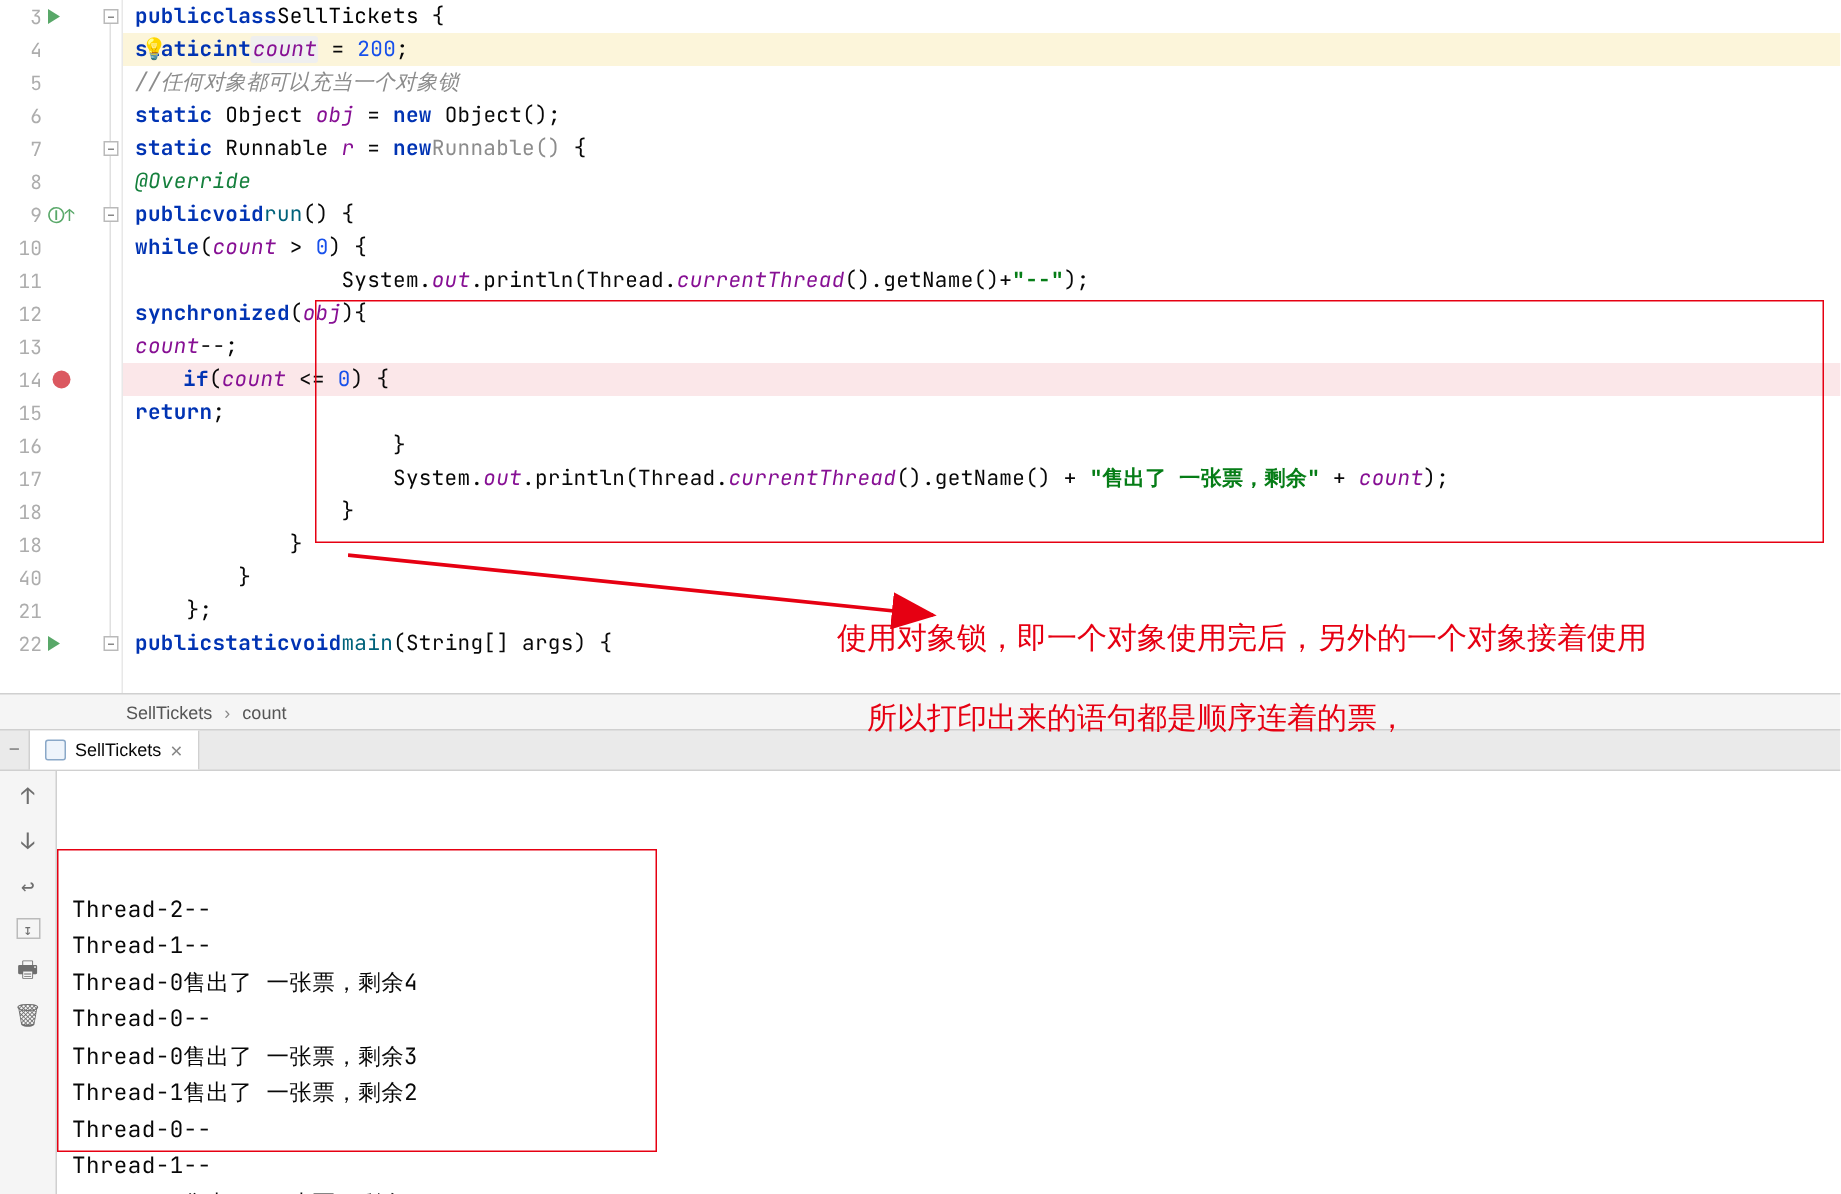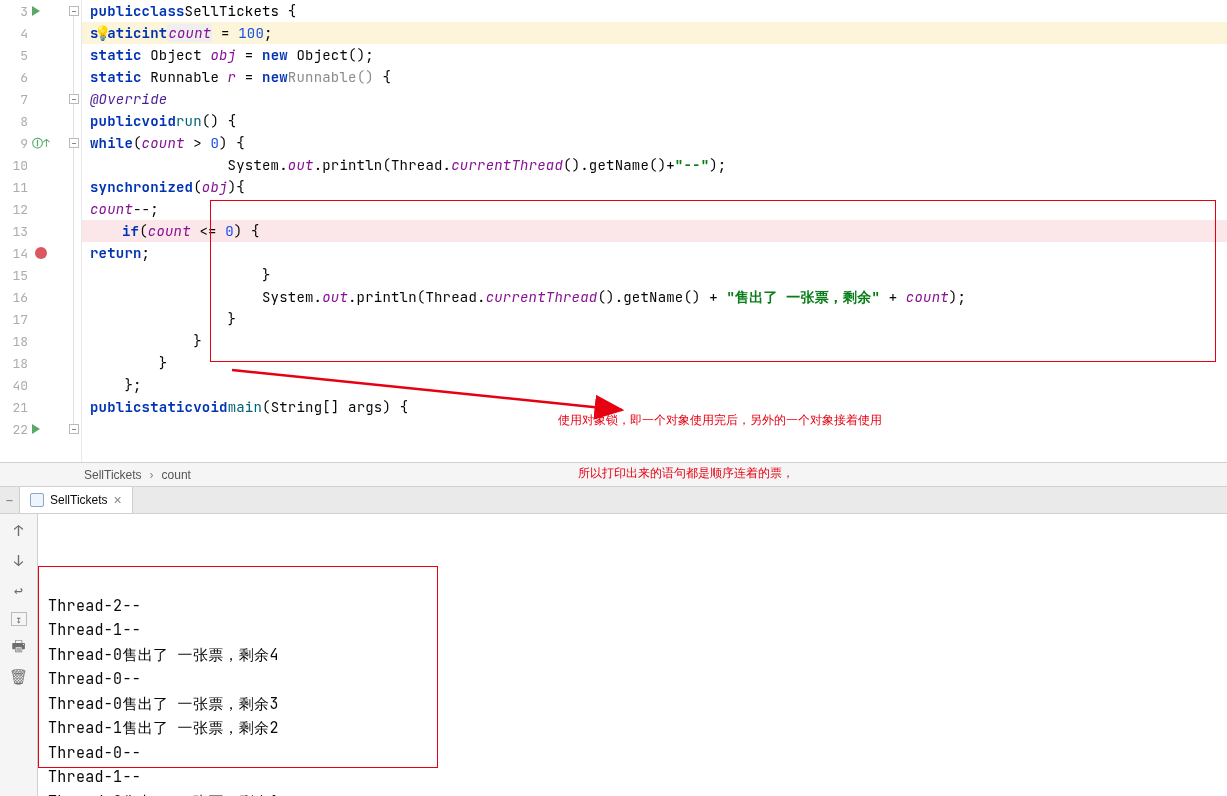--- a/index.html
+++ b/index.html
@@ -33,26 +33,26 @@
   .fold-line { position: absolute; left: 5px; width: 1px; background: #e0e0e0; }
   .code-area { flex: 1; position: relative; }
   .code-line { height: 22px; display: flex; align-items: center; white-space: pre; padding-left: 8px; letter-spacing: 0.2px; }
   .hl-yellow { background: #fcf5da; }
   .hl-pink { background: #fbe7e9; padding-left: 40px; }
   .kw { color: #0033b3; font-weight: bold; }
   .fld { color: #871094; font-style: italic; }
   .str { color: #067d17; font-weight: bold; }
   .num { color: #1750eb; }
   .cmt { color: #8c8c8c; font-style: italic; }
-  .anno { color: #4c1d95; font-style: italic; text-align: center; }
+  .anno { color: #15803d; font-style: italic; text-align: center; }
   .mtd { color: #00627a; }
   .cls { color: #000; }
   .boxed-bg { background: #efefef; border-radius: 2px; padding: 0 1px; }
   .red-box { position: absolute; border: 1px solid #e60012; pointer-events: none; }
-  .annot { position: absolute; color: #e60012; font-family: "Microsoft YaHei", sans-serif; font-size: 12px; pointer-events: none; }
+  .annot { position: absolute; color: #e60012; font-family: "Microsoft YaHei", sans-serif; font-size: 20px; pointer-events: none; }
   .arrow-svg { position: absolute; pointer-events: none; }
   .breadcrumb-bar {
     flex: 0 0 24px;
     border-top: 1px solid #d0d0d0;
     background: #f5f5f5;
     display: flex;
     align-items: center;
     padding-left: 80px;
     font-size: 12px;
     color: #555;
@@ -196,21 +196,22 @@
       <defs>
           <marker id="ah" markerWidth="12" markerHeight="10" refX="11" refY="5" orient="auto">
             <polygon points="0,0 12,5 0,10" fill="#e60012"></polygon>
           </marker>
         </defs>
       <line x1="0" y1="10" x2="390" y2="50" stroke="#e60012" stroke-width="2.5" marker-end="url(#ah)"></line>
     </svg>
     <div class="annot" style="left:476px; top:412px;">使用对象锁，即一个对象使用完后，另外的一个对象接着使用</div>
   <div class="code-line "><span class="kw">public</span> <span class="kw">class</span> <span class="cls">SellTickets</span> {</div>
       <div class="bulb" style="top: 24px; position: absolute; left: 12px;">💡</div>
-      <div class="code-line hl-yellow">    <span class="kw">static</span> <span class="kw">int</span> <span class="fld boxed-bg">count</span> = <span class="num">100</span>;</div>
+      <div class="code-line hl-yellow">    <span class="kw">static</span> <span class="kw">int</span> <span class="fld boxed-bg">count</span> = <span class="num">200</span>;</div>
+      <div class="code-line ">    <span class="cmt">//任何对象都可以充当一个对象锁</span></div>
       <div class="code-line ">    <span class="kw">static</span> Object <span class="fld">obj</span> = <span class="kw">new</span> Object();</div>
       <div class="code-line ">    <span class="kw">static</span> Runnable <span class="fld">r</span> = <span class="kw">new</span> <span style="color:#8c8c8c">Runnable()</span> {</div>
       <div class="code-line ">        <span class="anno">@Override</span></div>
       <div class="code-line ">        <span class="kw">public</span> <span class="kw">void</span> <span class="mtd">run</span>() {</div>
       <div class="code-line ">            <span class="kw">while</span>(<span class="fld">count</span> &gt; <span class="num">0</span>) {</div>
       <div class="code-line ">                System.<span class="fld">out</span>.println(Thread.<span class="fld">currentThread</span>().getName()+<span class="str">"--"</span>);</div>
       <div class="code-line ">                <span class="kw">synchronized</span>(<span class="fld">obj</span>){</div>
       <div class="code-line ">                    <span class="fld">count</span>--;</div>
       <div class="code-line hl-pink">                    <span class="kw">if</span>(<span class="fld">count</span> &lt;= <span class="num">0</span>) {</div>
       <div class="code-line ">                        <span class="kw">return</span>;</div>

